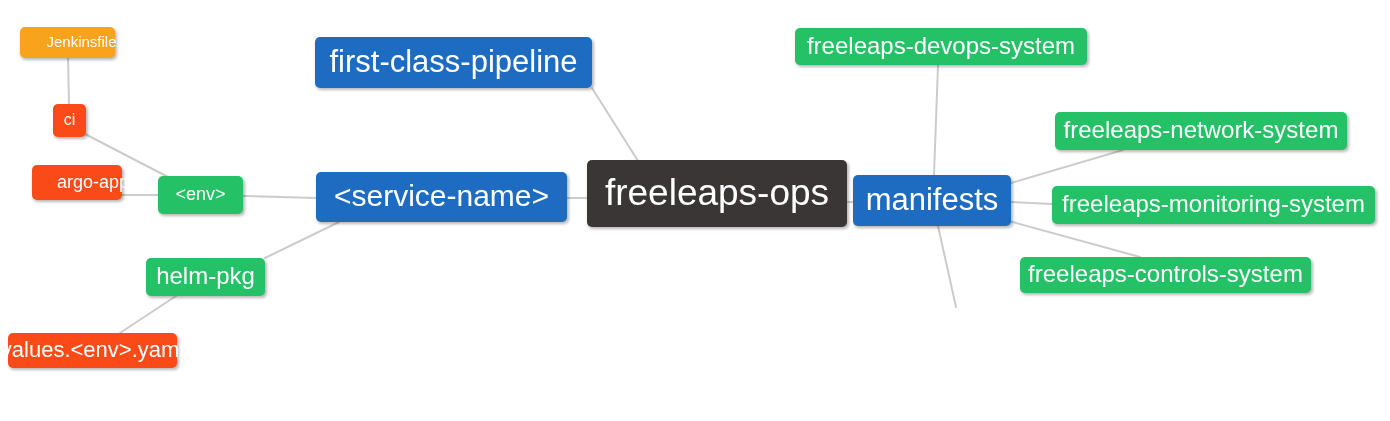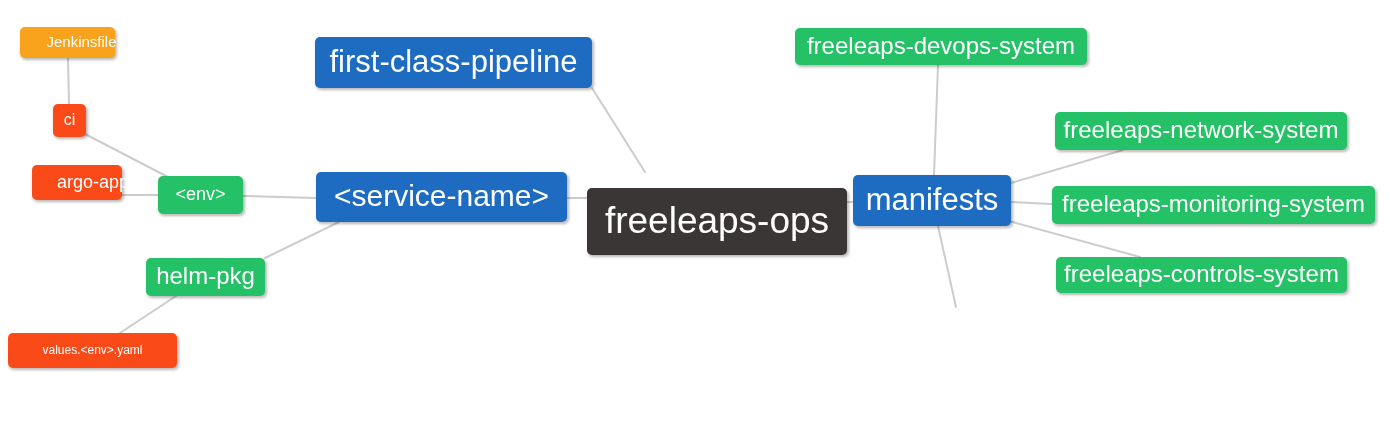--- a/index.html
+++ b/index.html
@@ -70,40 +70,40 @@
     </div>
     <div class="node" style="left: 32px; top: 165px; width: 90px; height: 35px; background: rgb(250, 74, 24); font-size: 18px; padding-left: 32px;">
       <span>argo-app</span>
     </div>
     <div class="node" style="left: 158px; top: 176px; width: 85px; height: 38px; background: rgb(37, 193, 103); font-size: 18px;">
       <span>&lt;env&gt;</span>
     </div>
     <div class="node" style="left: 146px; top: 258px; width: 119px; height: 38px; background: rgb(37, 193, 103); font-size: 24px;">
       <span>helm-pkg</span>
     </div>
-    <div class="node" style="left: 8px; top: 333px; width: 169px; height: 35px; background: rgb(250, 74, 24); font-size: 12px;">
+    <div class="node" style="left: 8px; top: 333px; width: 169px; height: 35px; background: rgb(250, 74, 24); font-size: 22px;">
       <span>values.&lt;env&gt;.yaml</span>
     </div>
     <div class="node" style="left: 316px; top: 172px; width: 251px; height: 50px; background: rgb(30, 108, 193); font-size: 30px;">
       <span>&lt;service-name&gt;</span>
     </div>
     <div class="node" style="left: 315px; top: 37px; width: 277px; height: 51px; background: rgb(30, 108, 193); font-size: 31px;">
       <span>first-class-pipeline</span>
     </div>
-    <div class="node" style="left: 587px; top: 188px; width: 260px; height: 67px; background: rgb(59, 54, 54); font-size: 37px;">
+    <div class="node" style="left: 587px; top: 160px; width: 260px; height: 67px; background: rgb(59, 54, 54); font-size: 37px;">
       <span>freeleaps-ops</span>
     </div>
     <div class="node" style="left: 853px; top: 175px; width: 158px; height: 51px; background: rgb(30, 108, 193); font-size: 31px;">
       <span>manifests</span>
     </div>
     <div class="node" style="left: 795px; top: 28px; width: 292px; height: 37px; background: rgb(37, 193, 103); font-size: 24px;">
       <span>freeleaps-devops-system</span>
     </div>
     <div class="node" style="left: 1055px; top: 112px; width: 292px; height: 38px; background: rgb(37, 193, 103); font-size: 24px;">
       <span>freeleaps-network-system</span>
     </div>
     <div class="node" style="left: 1052px; top: 186px; width: 323px; height: 38px; background: rgb(37, 193, 103); font-size: 24px;">
       <span>freeleaps-monitoring-system</span>
     </div>
-    <div class="node" style="left: 1056px; top: 257px; width: 291px; height: 36px; background: rgb(37, 193, 103); font-size: 24px;">
+    <div class="node" style="left: 1020px; top: 257px; width: 291px; height: 36px; background: rgb(37, 193, 103); font-size: 24px;">
       <span>freeleaps-controls-system</span>
     </div>
   </div>
 
 </body></html>

